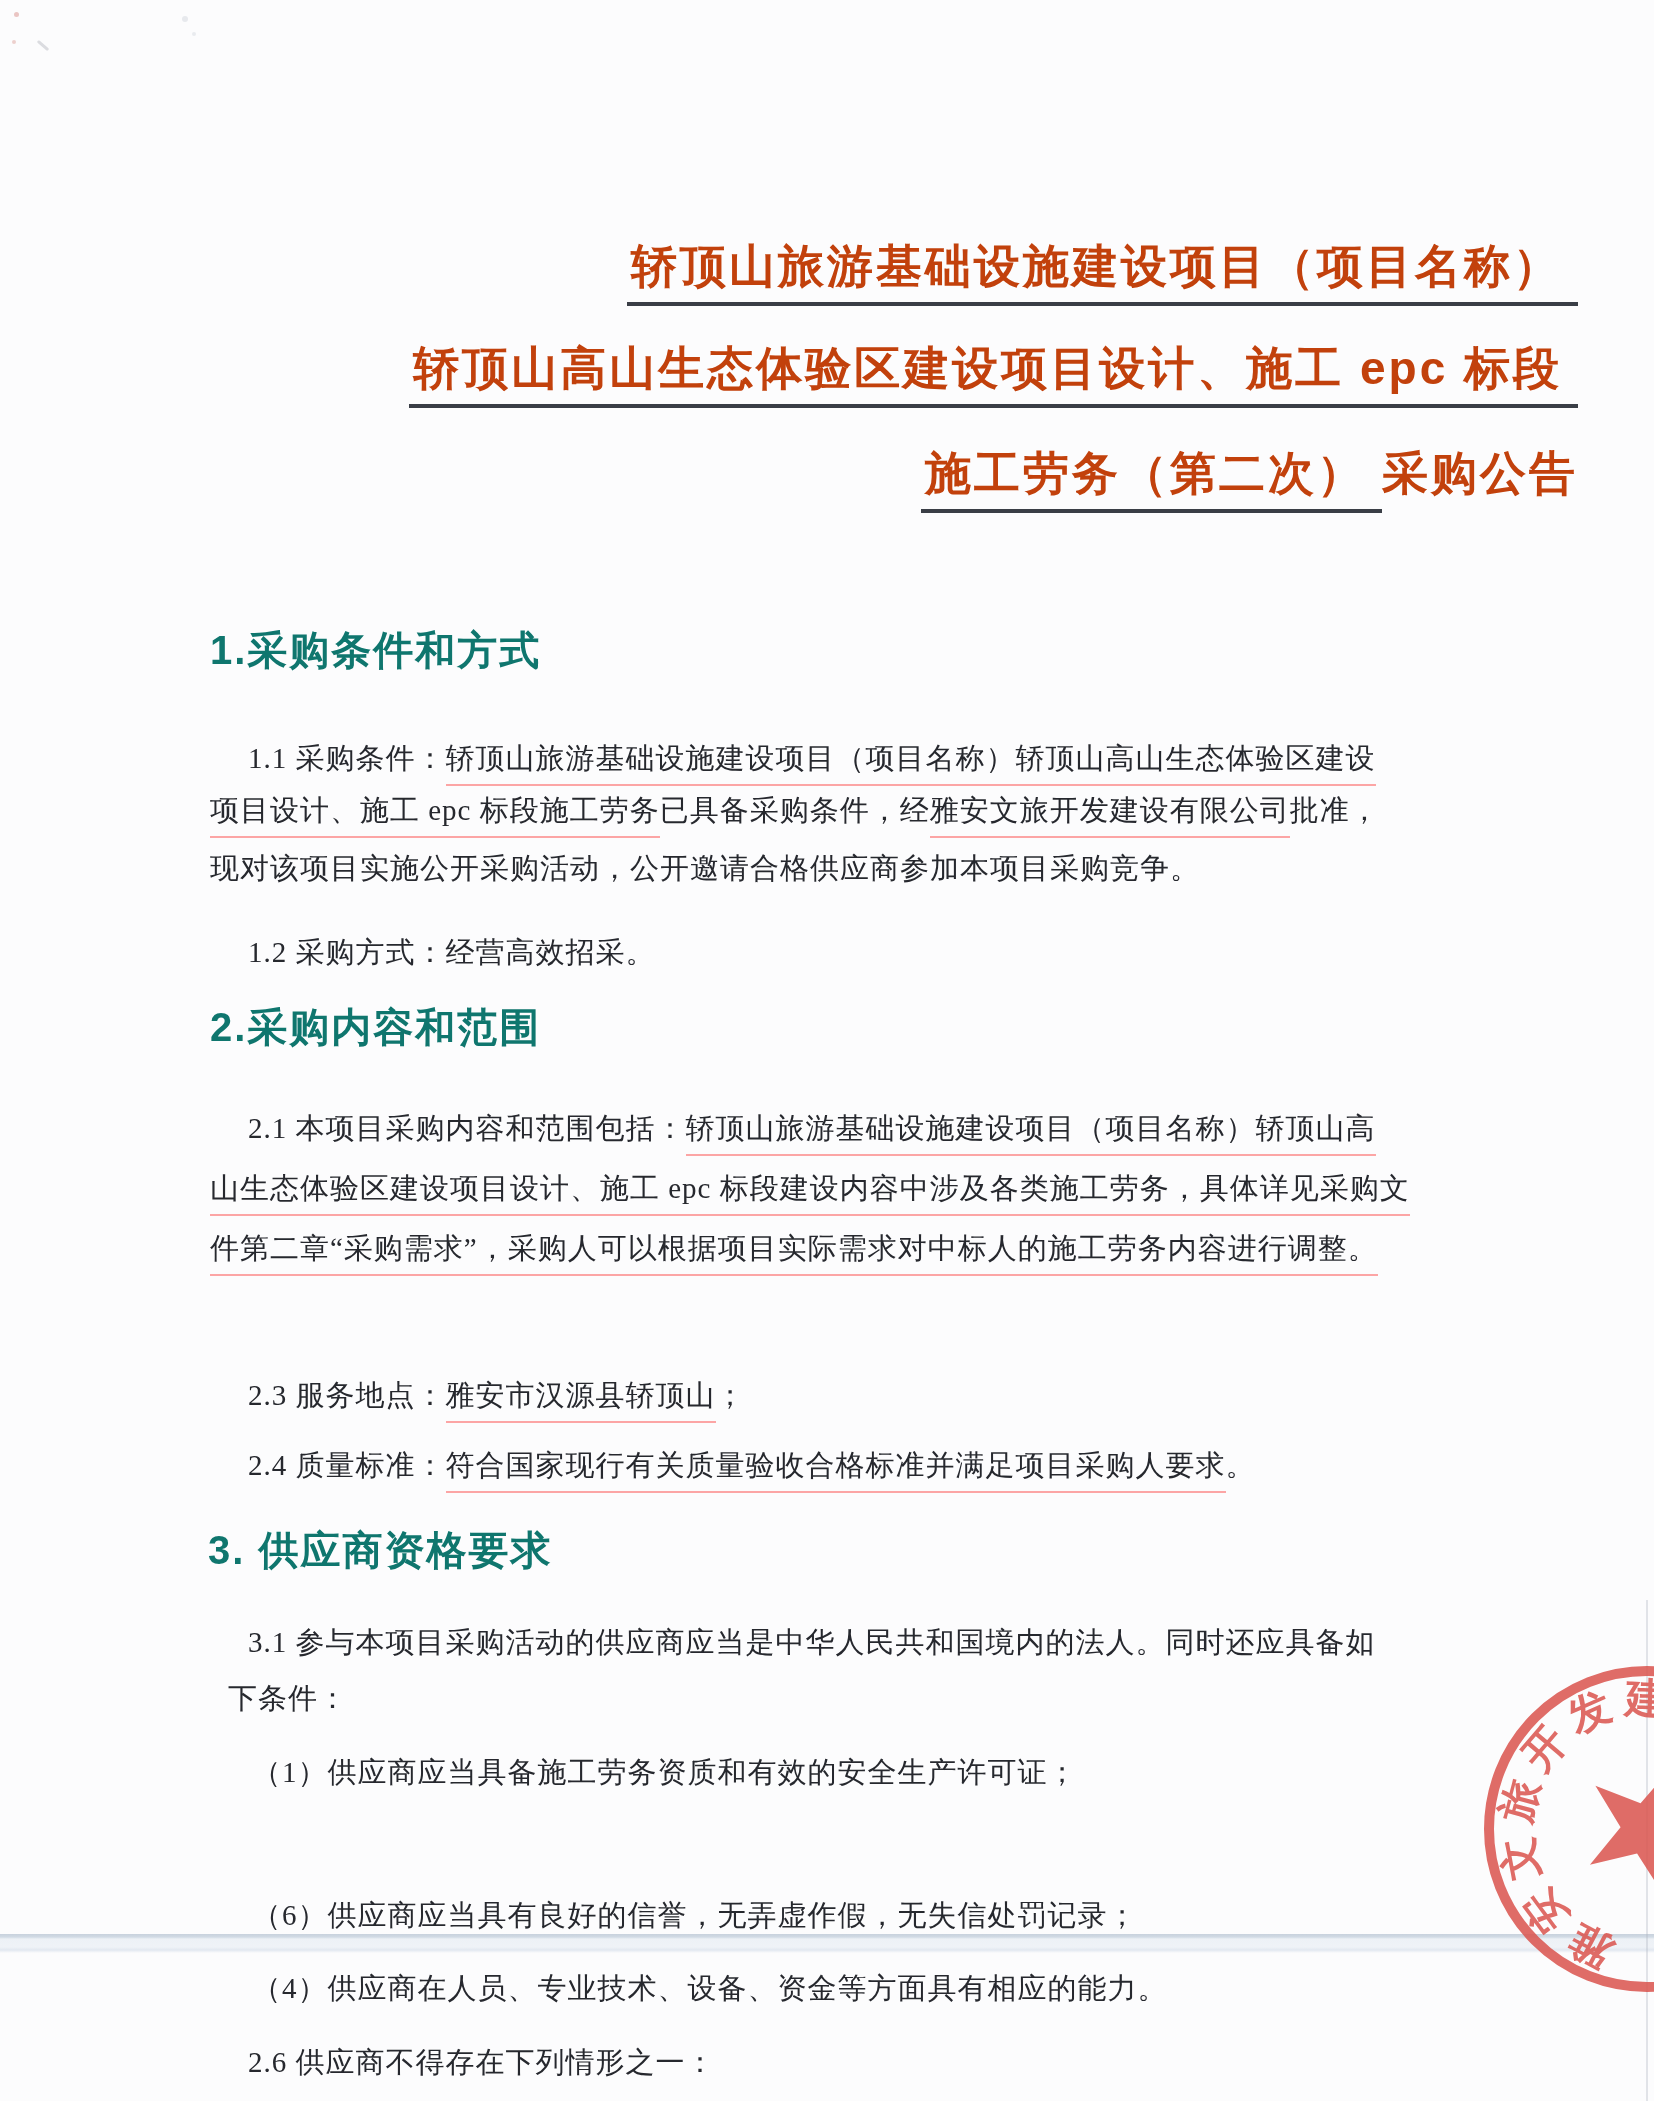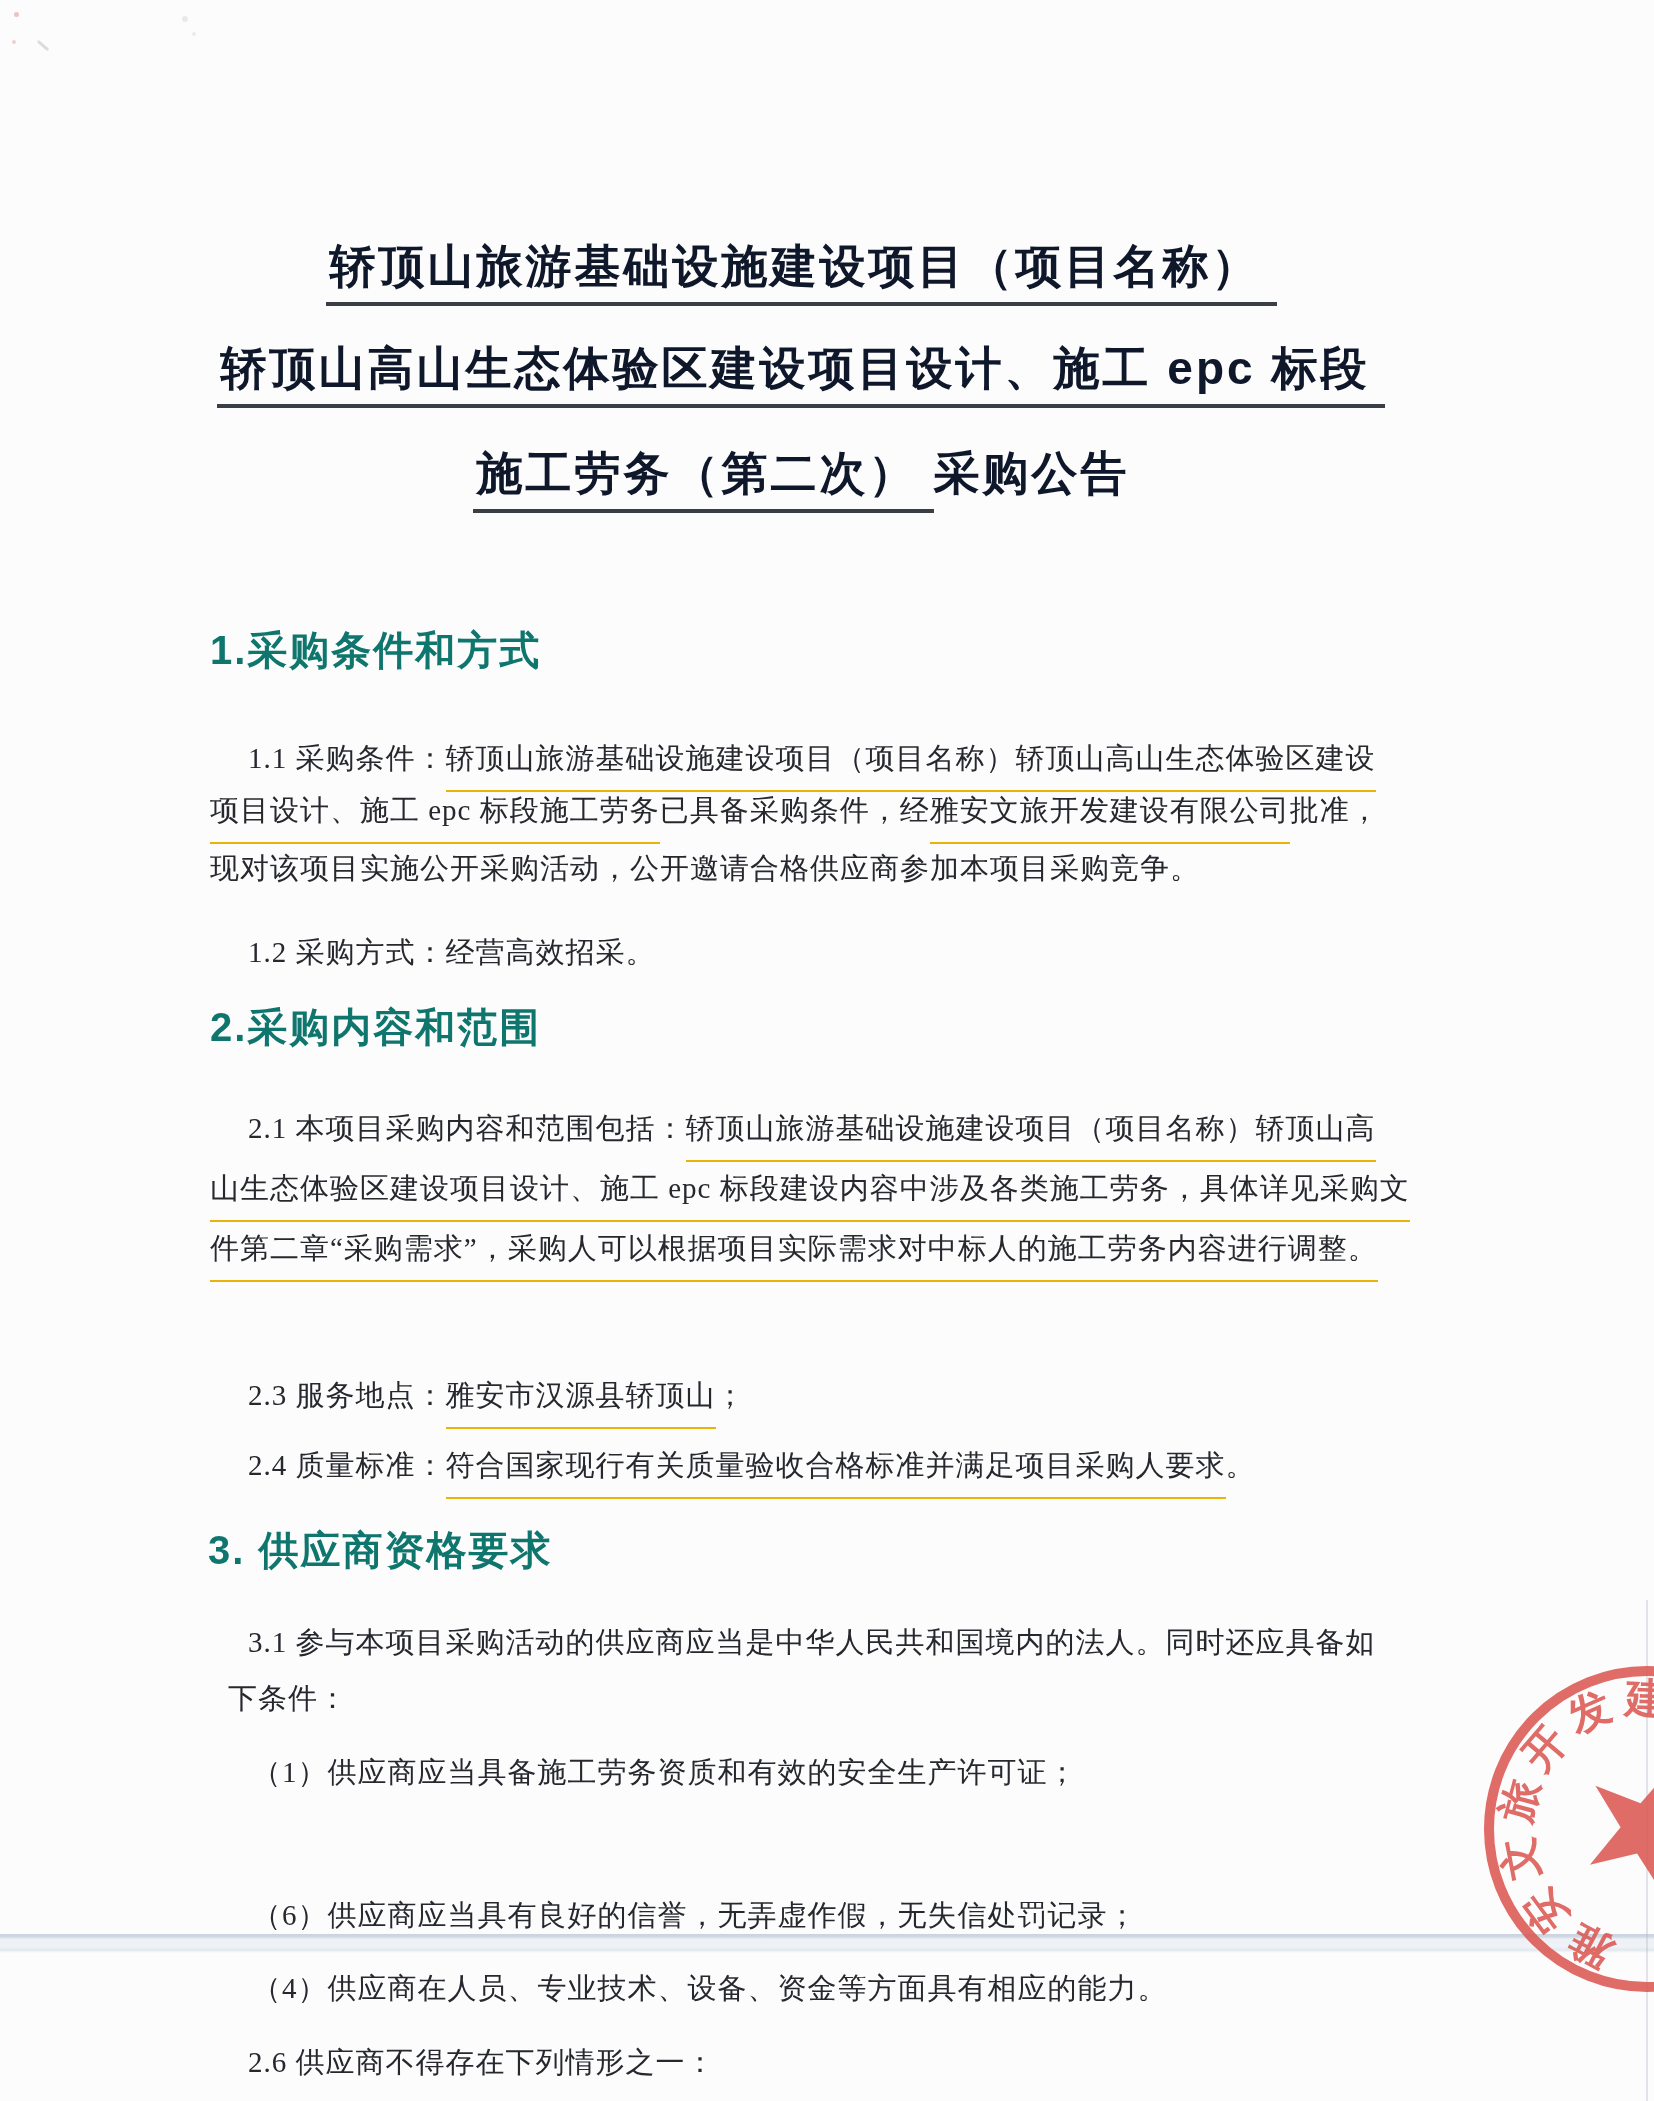--- a/index.html
+++ b/index.html
@@ -6,42 +6,42 @@
   .page{
     position:relative;
     width:1654px;height:2101px;
     background:#fcfcfd;
     overflow:hidden;
     font-family:"Liberation Serif", serif;
     color:#26282e;
   }
   
   .tl{
-    position:absolute;left:16px;width:1570px;
-    text-align:center;white-space:nowrap;
+    position:absolute;left:8px;width:1570px;
+    text-align:right;white-space:nowrap;
     font-family:"Liberation Sans", sans-serif;
     font-weight:700;font-size:46px;line-height:60px;
-    color:#0f172a;letter-spacing:3px;
+    color:#c2410c;letter-spacing:3px;
   }
   .tl .useg{border-bottom:4px solid #3a3e46;padding:0 16px 10px 4px;}
   .tl .seg{padding-bottom:10px;}
   
   .h{
     position:absolute;white-space:nowrap;
     font-family:"Liberation Sans", sans-serif;
     font-weight:700;font-size:40px;line-height:52px;
     color:#0f766e;letter-spacing:2px;
   }
   
   .ln{
     position:absolute;white-space:nowrap;
     font-size:29px;line-height:46px;letter-spacing:1px;
     color:#26282e;
   }
-  .ln .useg{border-bottom:2px solid #eab308;padding-bottom:16px;}
+  .ln .useg{border-bottom:2px solid #fca5a5;padding-bottom:10px;}
   
   .band{
     position:absolute;left:0;top:1934px;width:1654px;height:19px;
     background:linear-gradient(#bfcad7 0px,#c9d4e0 3px,#eaeff5 5px,#edf1f6 13px,#dde4ee 16px,rgba(255,255,255,0) 19px);
     opacity:.85;
   }
   .edge-line{
     position:absolute;top:1600px;bottom:0;right:6px;width:2px;
     background:rgba(175,180,192,.35);
   }

